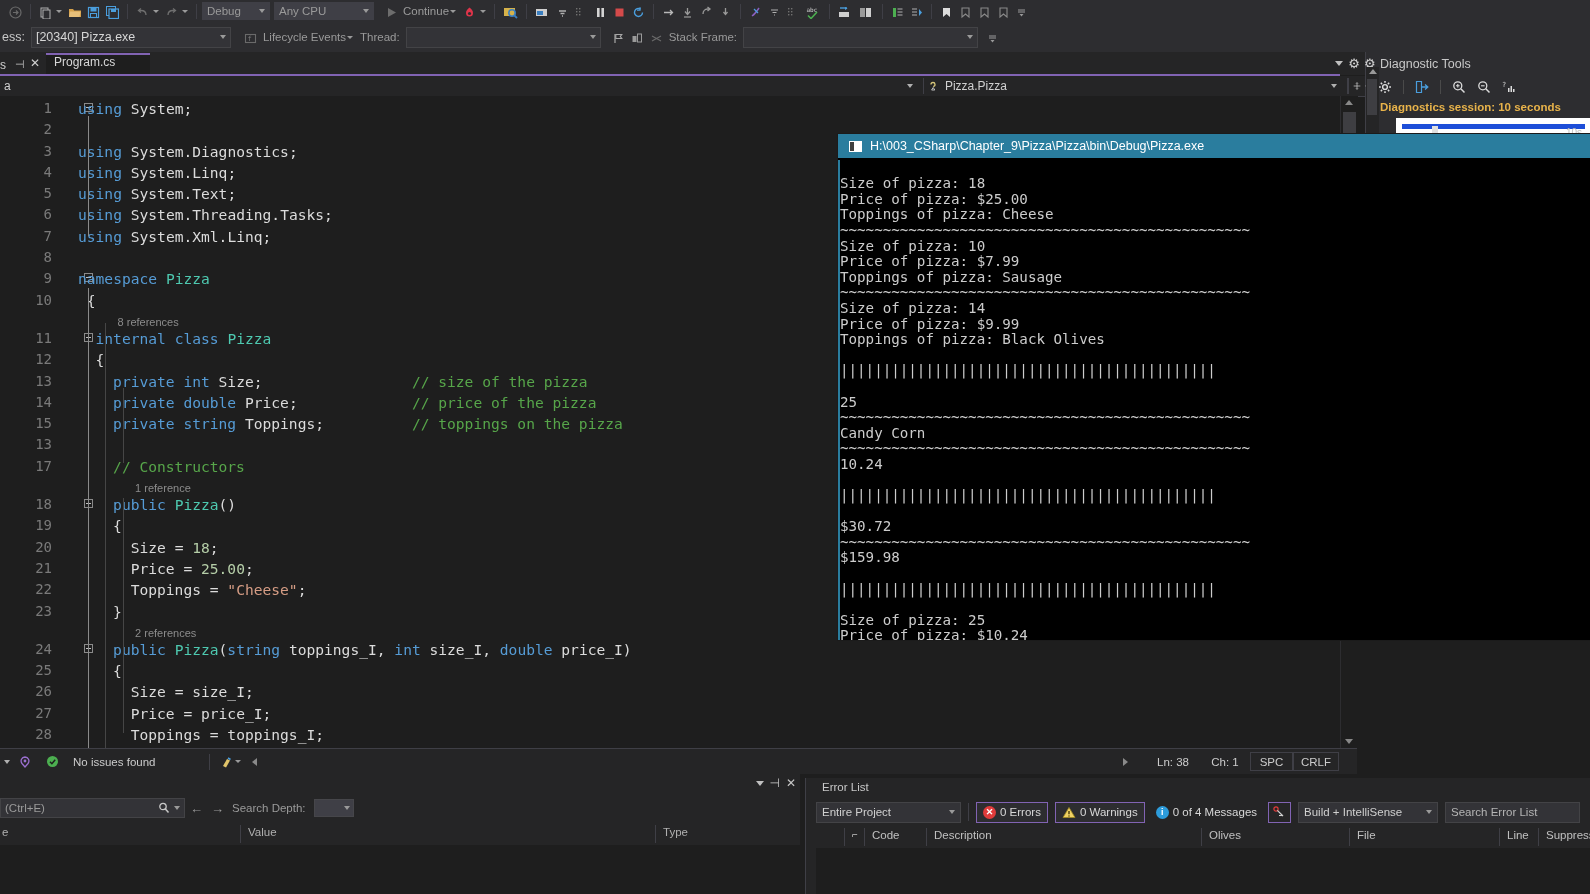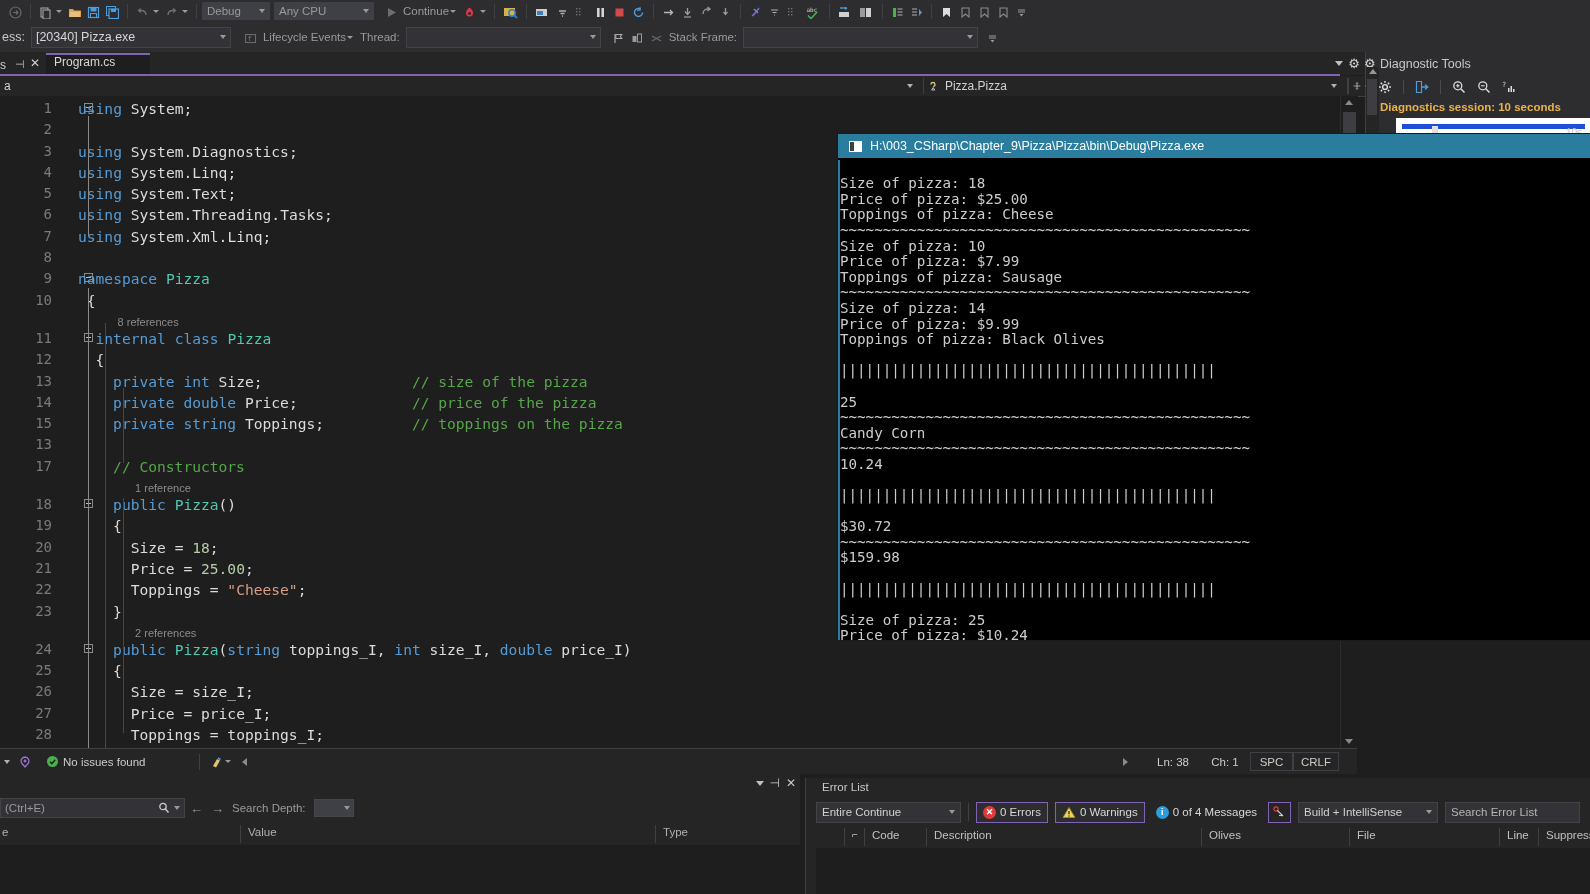--- a/index.html
+++ b/index.html
@@ -529,21 +529,21 @@
         <circle cx="7" cy="6" r="1.4" fill="#9b6fd0"></circle>
       </svg>
   </div>
   <div style="width:14px"></div>
   <div style="display:flex;">
     <svg width="13" height="13" viewBox="0 0 13 13">
         <circle cx="6.5" cy="6.5" r="5.5" fill="#4caf50"></circle>
         <path d="M4 6.7l1.9 2L9.2 4.8" stroke="#1e1e1e" stroke-width="1.5" fill="none"></path>
       </svg>
   </div>
-  <span class="it" style="margin-left:4px;">No issues found</span>
+  <span class="it" style="margin-left:14px;">No issues found</span>
   <div style="width:54px"></div>
   <div style="width:1px;height:16px;background:#3f3f46;"></div>
   <div style="width:10px"></div>
   <div style="display:flex;">
     <svg width="14" height="14" viewBox="0 0 14 14">
         <path d="M3 11l4-7 3 1.5-4 7z" fill="#e0c46a"></path>
         <path d="M8 3l2.5 1.5" stroke="#4a9edd" stroke-width="1.5"></path>
       </svg>
   </div>
   <div class="tb-caret"></div>
@@ -594,21 +594,21 @@
     <span class="d" style="left:655px;"></span>
     <span class="c" style="left:663px;">Type</span>
   </div>
   <div id="locals-body"></div>
 </div>
 
 <div class="abs" id="errlist">
   <span id="errlist-title">Error List</span>
   <div id="errlist-tb">
     <div id="scope-combo">
-      <span style="flex:1">Entire Continue</span>
+      <span style="flex:1">Entire Project</span>
       <span style="width:0;height:0;border-left:3px solid transparent;border-right:3px solid transparent;border-top:4px solid #9a9a9a;"></span>
     </div>
     <div style="width:1px;height:18px;background:#3f3f46;"></div>
     <div class="togbtn">
       <span class="cir" style="background:#e03b3b;">✕</span>
       <span>0 Errors</span>
     </div>
     <div class="togbtn">
       <span style="display:flex;">
         <svg width="14" height="13" viewBox="0 0 14 13">

